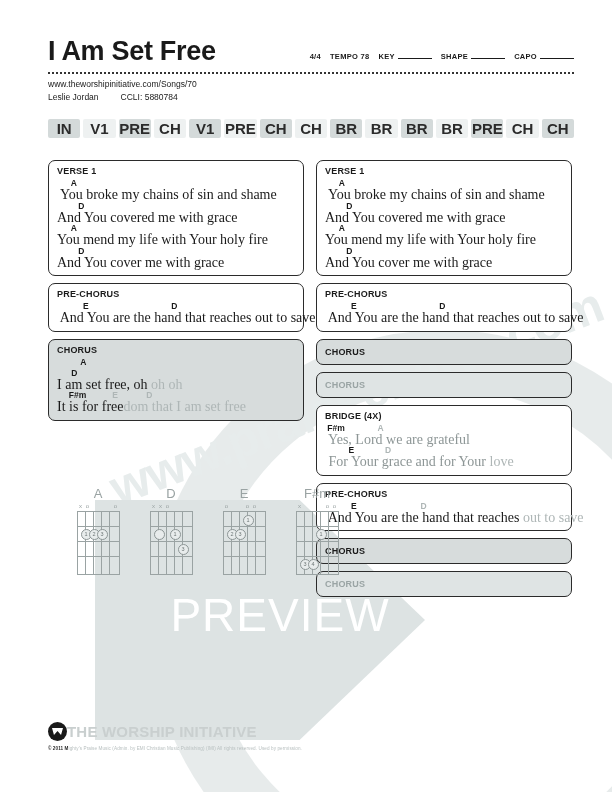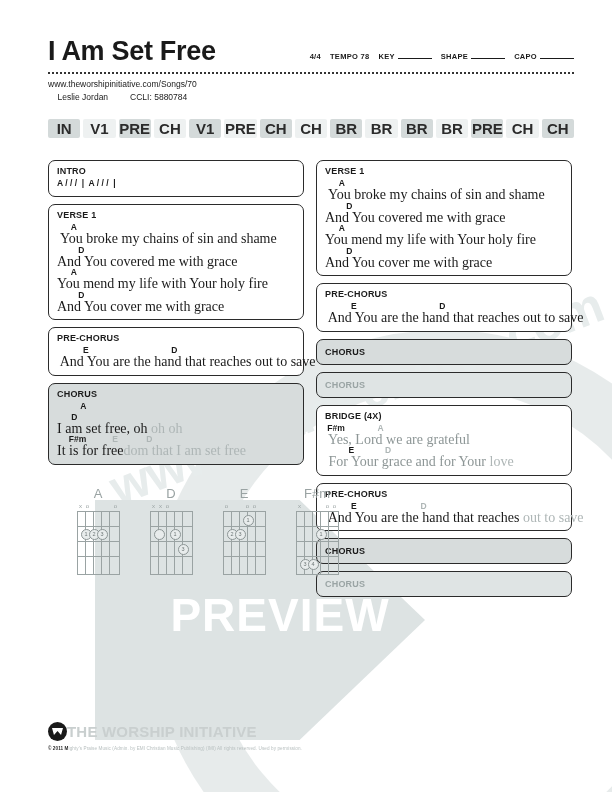--- a/index.html
+++ b/index.html
@@ -21,34 +21,34 @@
     font-size:50px;font-weight:bold;color:#e7ecec;letter-spacing:-1px;
     transform:rotate(-21deg);white-space:nowrap;
   }
   .wm-play{
     position:absolute;left:95px;top:500px;width:330px;height:240px;
     background:#dde3e3;
     clip-path:polygon(0 0,62% 0,100% 50%,62% 100%,0 100%);
   }
   .wm-preview{
     position:absolute;left:120px;top:588px;width:320px;text-align:center;
-    font-size:46px;font-weight:bold;color:#ffffff;letter-spacing:1px;
+    font-size:46px;font-weight:normal;color:#ffffff;letter-spacing:1px;
   }
 
   .content{position:relative;z-index:2;}
 
   
   .header{position:absolute;left:48px;top:38px;width:526px;}
   .title{font-size:27px;font-weight:bold;letter-spacing:-.3px;line-height:1;margin:0;}
   .meta-row{position:absolute;right:0;top:14px;display:flex;align-items:flex-end;gap:9px;
             font-size:7.5px;font-weight:bold;letter-spacing:.3px;}
   .meta-row .blank{display:inline-block;border-bottom:1.2px solid #1a1a1a;width:34px;margin-left:3px;}
   .rule{position:absolute;left:48px;top:72px;width:526px;height:0;
         border-top:2px dotted #333;}
-  .subline{position:absolute;left:48px;top:78px;font-size:8.5px;line-height:12.5px;text-align:center;}
+  .subline{position:absolute;left:48px;top:78px;font-size:8.5px;line-height:12.5px;}
   .subline .ccli{margin-left:22px;}
 
   
   .flow{position:absolute;left:48px;top:119px;width:526px;display:flex;gap:3px;}
   .flow-box{
     flex:1;height:19px;line-height:19px;text-align:center;
     font-size:15px;font-weight:bold;color:#2b2b2b;border-radius:2px;
   }
   .fb-dark{background:#d4dada;}
   .fb-light{background:#eef1f1;}
@@ -139,24 +139,20 @@
       <div class="flow-box fb-light">BR</div>
       <div class="flow-box fb-dark">BR</div>
       <div class="flow-box fb-light">BR</div>
       <div class="flow-box fb-dark">PRE</div>
       <div class="flow-box fb-light">CH</div>
       <div class="flow-box fb-dark">CH</div>
     </div>
 
     <div class="col col-left">
 
-      <div class="sec">
-        <div class="sec-title">INTRO</div>
-        <div class="chordline">A / / /  |  A / / /  |</div>
-      </div>
 
       <div class="sec">
         <div class="sec-title">VERSE 1</div>
         <div class="chordline">      A</div>
         <div class="line"> You broke my chains of sin and shame</div>
         <div class="chordline">         D</div>
         <div class="line">And You covered me with grace</div>
         <div class="chordline">      A</div>
         <div class="line">You mend my life with Your holy fire</div>
         <div class="chordline">         D</div>

